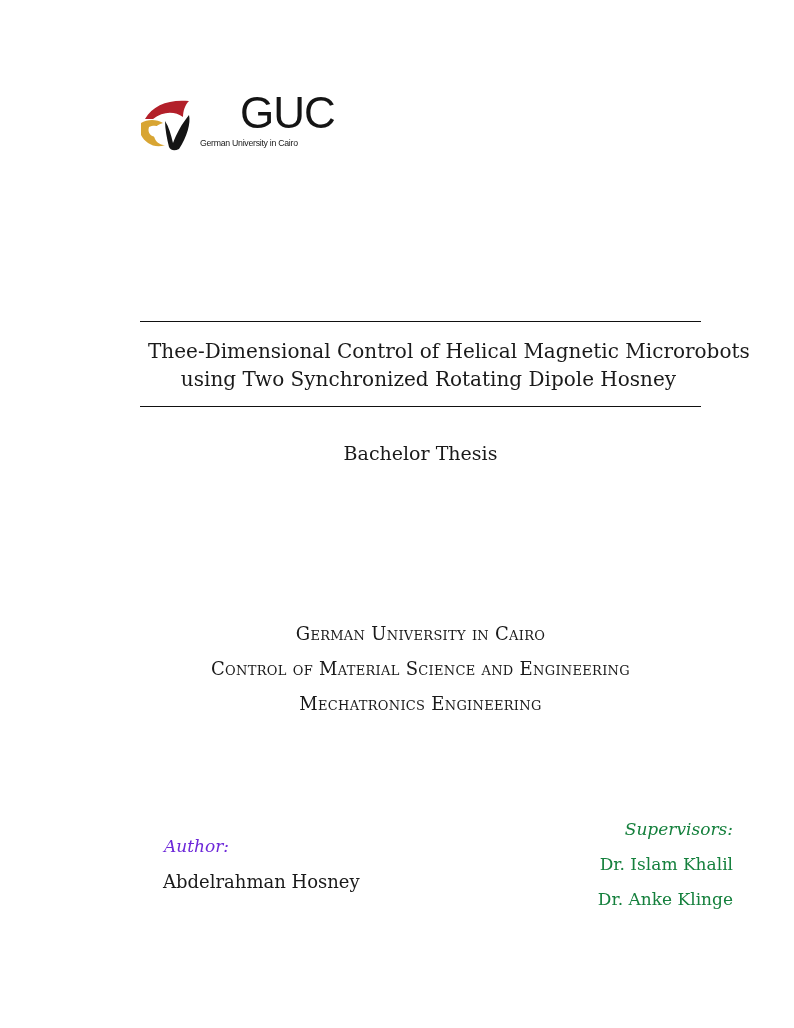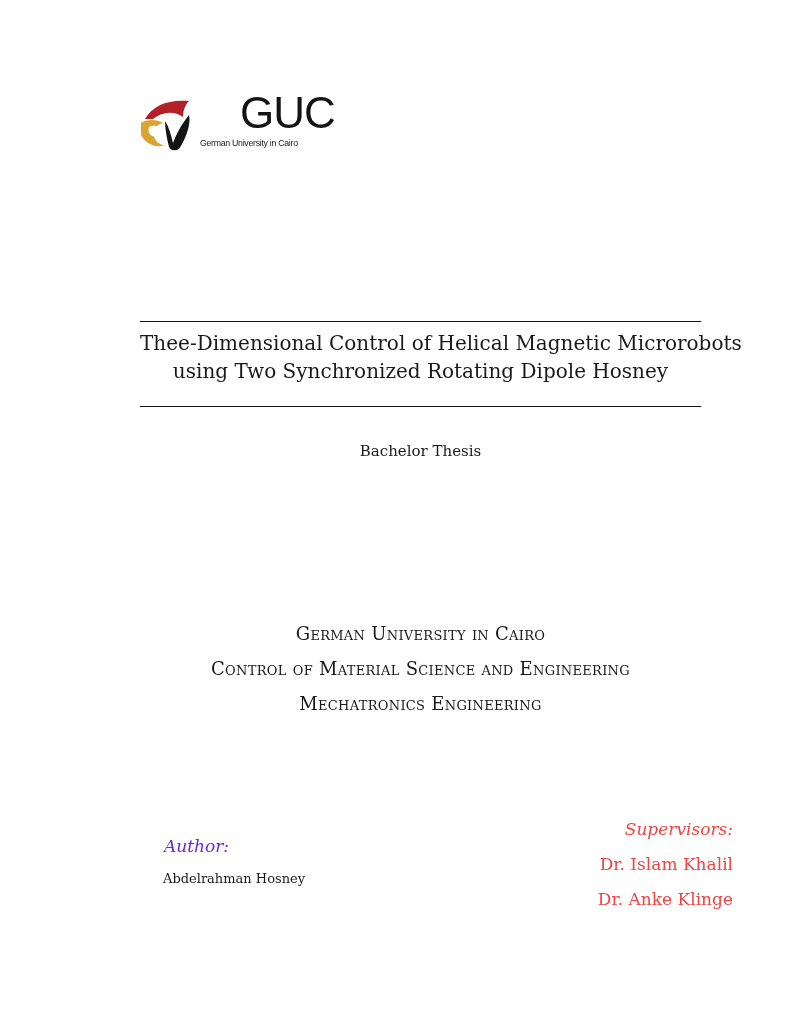--- a/index.html
+++ b/index.html
@@ -121,21 +121,21 @@
       font-weight: normal;
     }
     .title span { display: block; white-space: nowrap; }
     .thesis-type {
       position: absolute;
       left: 140px;
       width: 561px;
       top: 442px;
       text-align: center;
       font-family: "DejaVu Serif", "Liberation Serif", serif;
-      font-size: 15px;
+      font-size: 19px;
       color: #1a1a1a;
     }
     
     .inst {
       position: absolute;
       left: 100px;
       width: 641px;
       text-align: center;
       font-family: "DejaVu Serif", "Liberation Serif", serif;
       font-variant: small-caps;
@@ -155,32 +155,32 @@
       font-family: "DejaVu Serif", "Liberation Serif", serif;
       font-style: italic;
       font-size: 17px;
       color: #6d28d9;
     }
     .author-name {
       position: absolute;
       left: 163px;
       top: 871px;
       font-family: "DejaVu Serif", "Liberation Serif", serif;
-      font-size: 13px;
+      font-size: 18px;
       color: #1a1a1a;
       white-space: nowrap;
     }
     .supervisors {
       position: absolute;
       right: 61px;
       top: 819px;
       text-align: right;
       font-family: "DejaVu Serif", "Liberation Serif", serif;
       font-size: 17px;
-      color: #ef4444;
+      color: #15803d;
     }
     .supervisors .label {
       font-style: italic;
       display: block;
       height: 35px;
     }
     .supervisors .name {
       display: block;
       height: 35px;
       white-space: nowrap;
@@ -201,21 +201,21 @@
       <path d="M10 30 C14 28, 20 28, 22 32 C18 32, 16 36, 18 40 C12 40, 8 36, 10 30 Z" fill="#ffffff"></path>
 
       <path d="M26 24 C30 30, 32 38, 34 46 C38 36, 42 28, 50 18 C52 26, 48 40, 40 52 C36 54, 32 54, 30 50 C28 42, 26 32, 26 24 Z" fill="#141414"></path>
     </svg>
     <div class="guc-wordmark">GUC</div>
     <div class="guc-subtitle">German University in Cairo</div>
   </div>
 
 
   <div class="rule top"></div>
-  <h1 class="title" style="margin:0;">
+  <h1 class="title" style="margin:8px;">
     <span>Thee-Dimensional Control of Helical Magnetic Microrobots</span>
     <span>using Two Synchronized Rotating Dipole Hosney</span>
   </h1>
   <div class="rule bottom"></div>
 
   <div class="thesis-type">Bachelor Thesis</div>
 
   <div class="inst line1">German University in Cairo</div>
   <div class="inst line2">Control of Material Science and Engineering</div>
   <div class="inst line3">Mechatronics Engineering</div>

